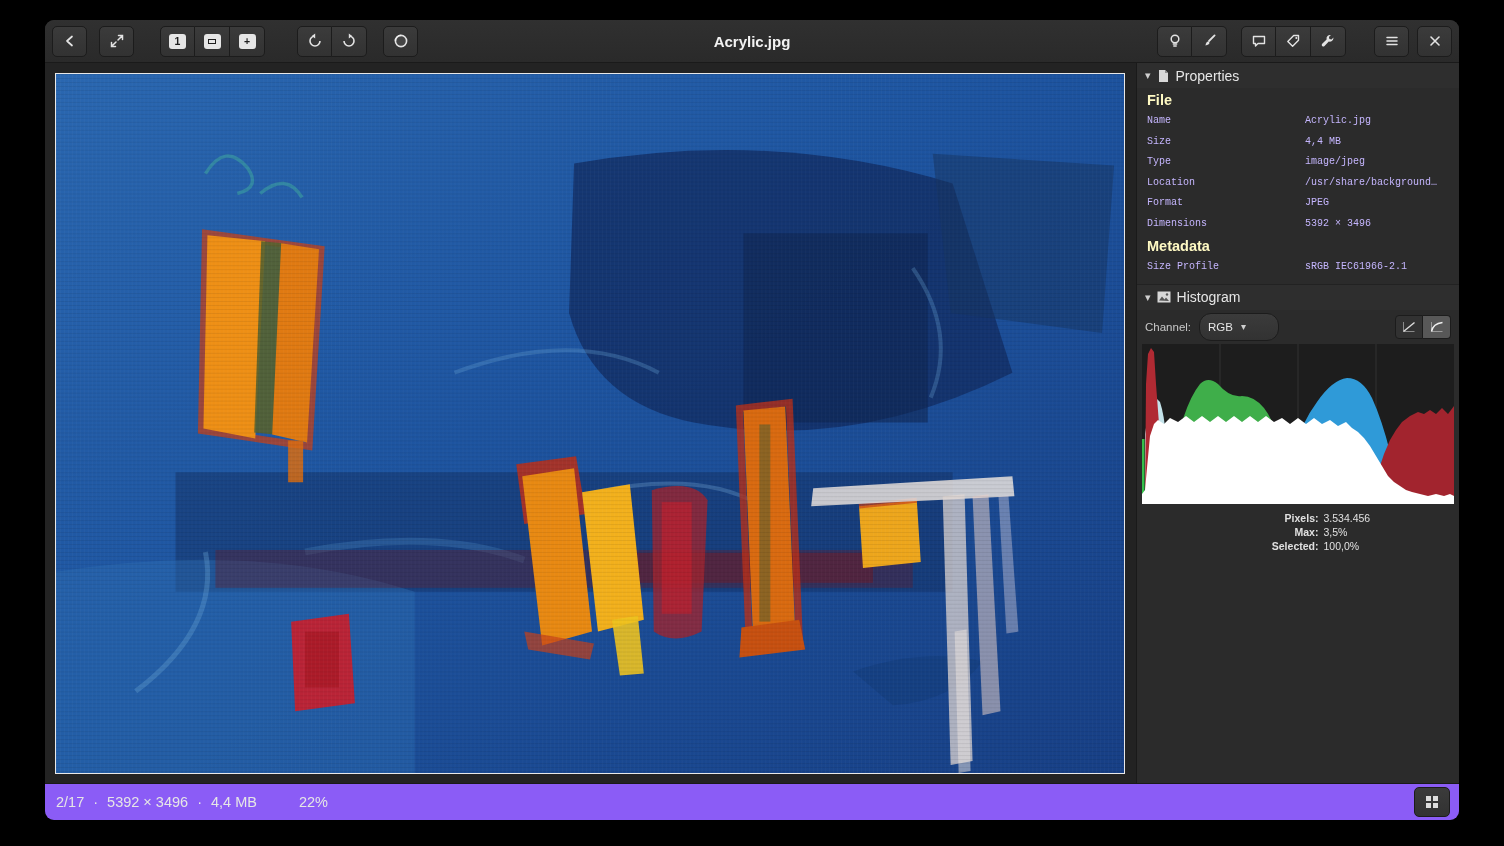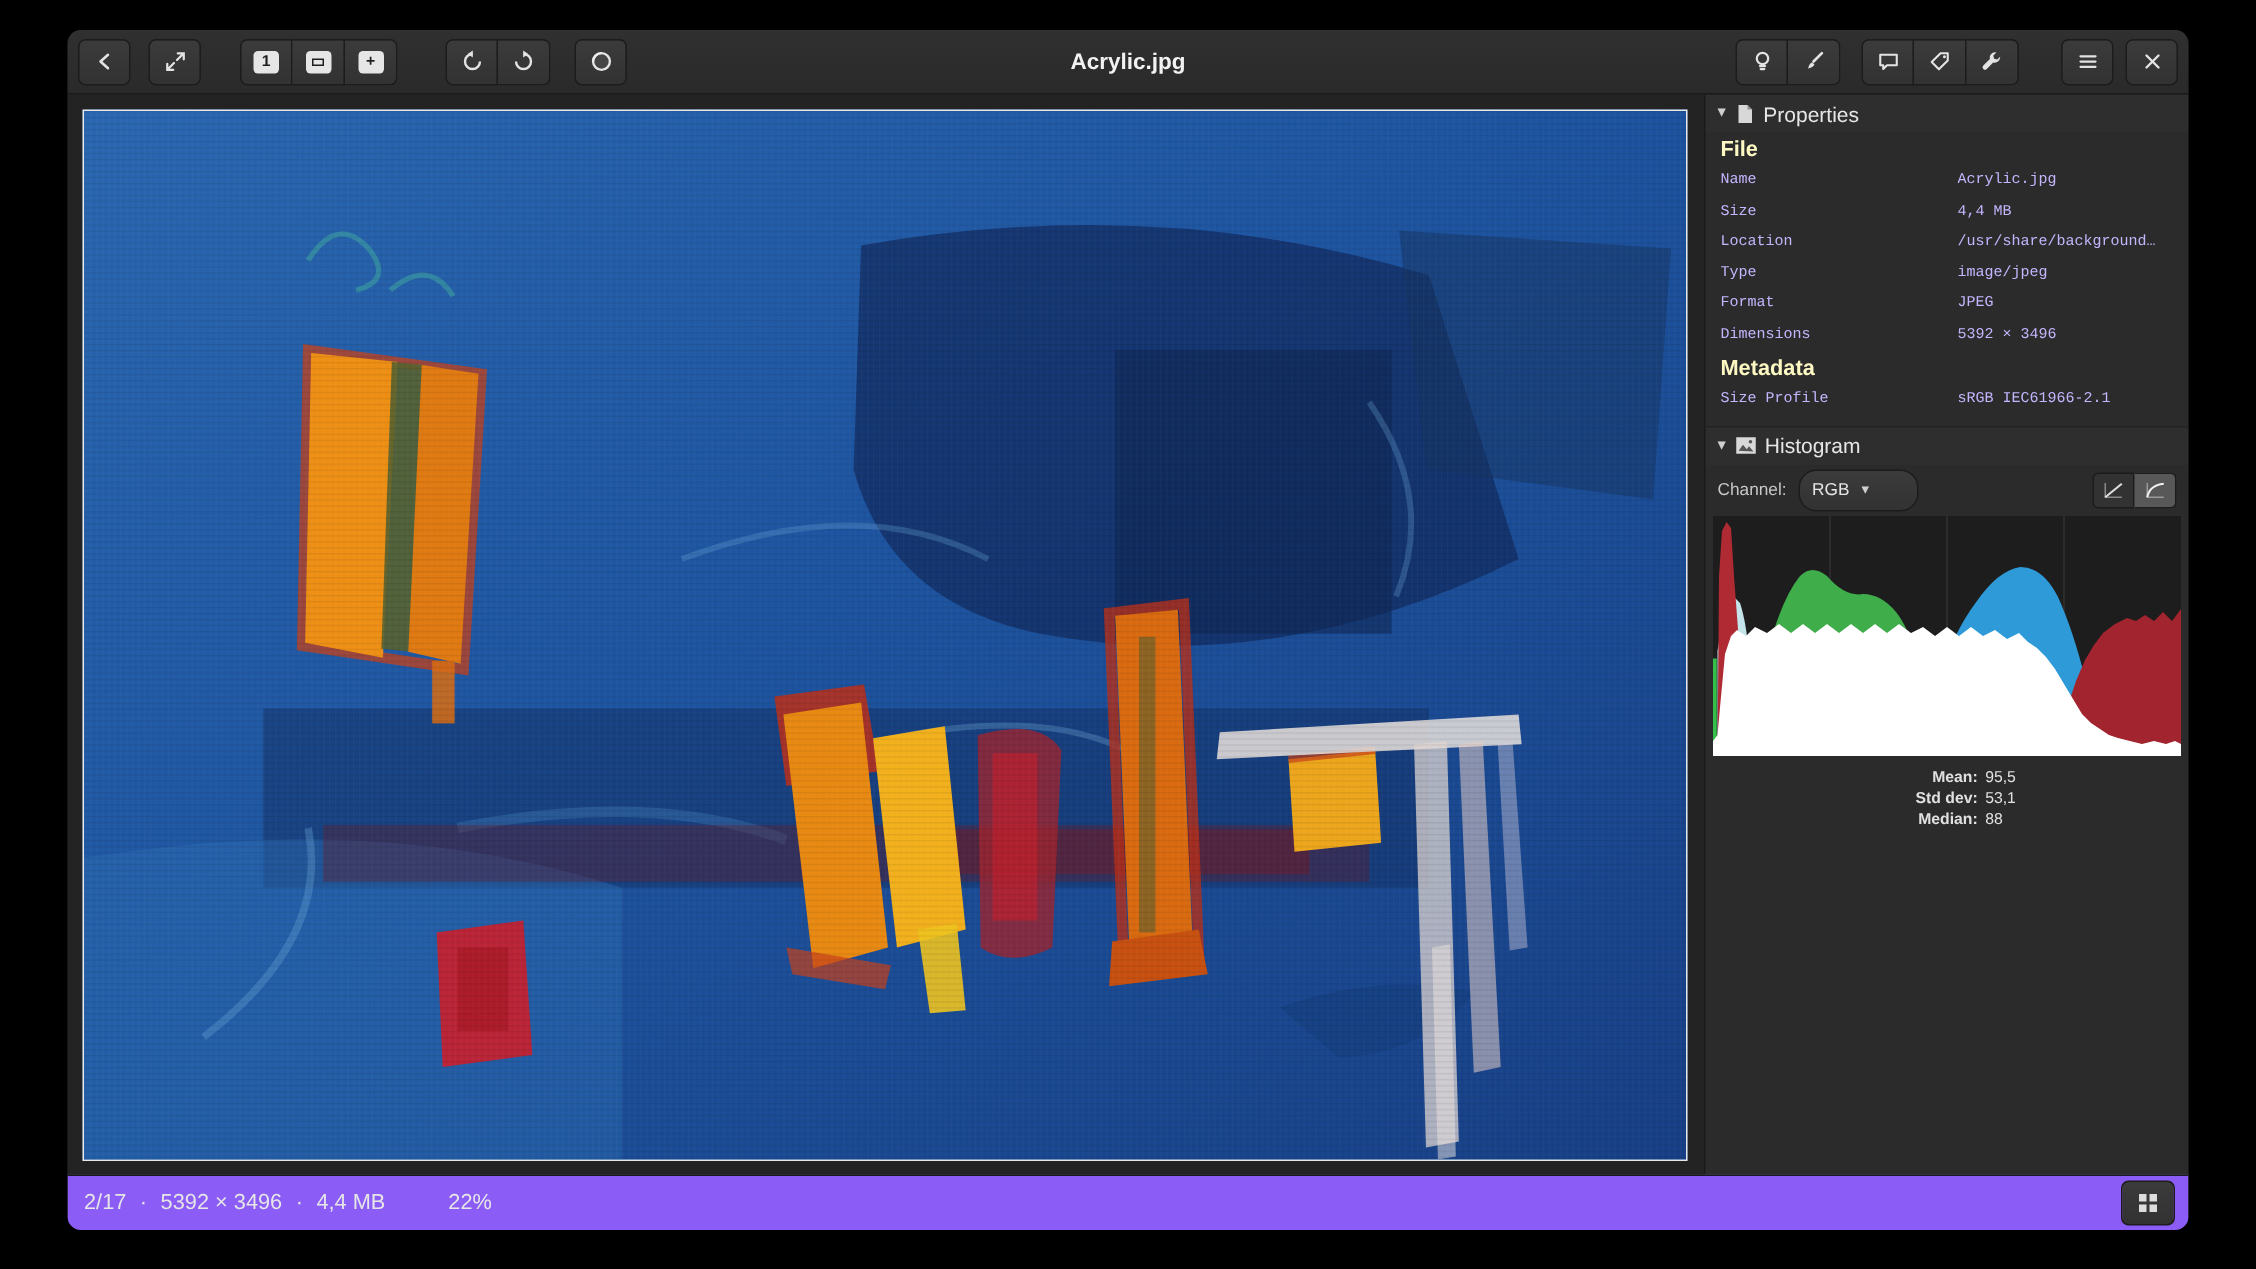--- a/index.html
+++ b/index.html
@@ -246,26 +246,26 @@
 
       <div class="prop-row">
         <span class="prop-label">Name</span>
         <span class="prop-value">Acrylic.jpg</span>
       </div>
       <div class="prop-row">
         <span class="prop-label">Size</span>
         <span class="prop-value">4,4 MB</span>
       </div>
       <div class="prop-row">
+        <span class="prop-label">Type</span>
+        <span class="prop-value">image/jpeg</span>
+      </div>
+      <div class="prop-row">
         <span class="prop-label">Location</span>
         <span class="prop-value">/usr/share/background…</span>
-      </div>
-      <div class="prop-row">
-        <span class="prop-label">Type</span>
-        <span class="prop-value">image/jpeg</span>
       </div>
       <div class="prop-row">
         <span class="prop-label">Format</span>
         <span class="prop-value">JPEG</span>
       </div>
       <div class="prop-row">
         <span class="prop-label">Dimensions</span>
         <span class="prop-value">5392 × 3496</span>
       </div>
 
@@ -320,30 +320,30 @@
           <path d="M150 160 L150 110 Q160 78 175 58 Q190 36 205 34 Q220 34 230 54 Q240 76 248 108 L250 160 Z" fill="#2f9ad8"></path>
           <path d="M3 160 L4 40 L6 10 L9 4 L12 8 L14 40 L17 80 L20 110 L24 134 L28 148 L30 160 Z" fill="#b02a33"></path>
           <path d="M232 160 L236 128 L242 110 L248 96 L254 86 L260 78 L268 72 L276 68 L282 70 L288 66 L294 70 L300 64 L306 70 L312 62 L312 160 Z" fill="#a2242e"></path>
           <path d="M0 160 L0 150 L3 146 L5 124 L8 92 L12 80 L16 76 L22 80 L28 74 L36 78 L44 72 L52 78 L60 72 L68 78 L76 72 L84 78 L92 72 L100 78 L108 72 L116 78 L124 72 L132 78 L140 74 L148 80 L156 74 L164 80 L172 74 L180 80 L188 76 L196 82 L204 78 L210 84 L216 88 L222 94 L228 102 L234 112 L240 122 L246 132 L252 138 L258 142 L264 146 L270 148 L278 150 L286 152 L294 150 L302 152 L308 150 L312 152 L312 160 Z" fill="#ffffff"></path>
         </svg>
       </div>
 
       <div class="hist-stats">
         <div class="stat-col">
           <div class="stat-row">
-            <span class="stat-label">Mean:</span>
-            <span class="stat-value">95,5</span>
+            <span class="stat-label">Pixels:</span>
+            <span class="stat-value">3.534.456</span>
           </div>
           <div class="stat-row">
-            <span class="stat-label">Std dev:</span>
-            <span class="stat-value">53,1</span>
+            <span class="stat-label">Max:</span>
+            <span class="stat-value">3,5%</span>
           </div>
           <div class="stat-row">
-            <span class="stat-label">Median:</span>
-            <span class="stat-value">88</span>
+            <span class="stat-label">Selected:</span>
+            <span class="stat-value">100,0%</span>
           </div>
         </div>
       </div>
 
     </div>
   </div>
 
   <div class="statusbar">
     <div class="status-left">
       <span>2/17</span>

